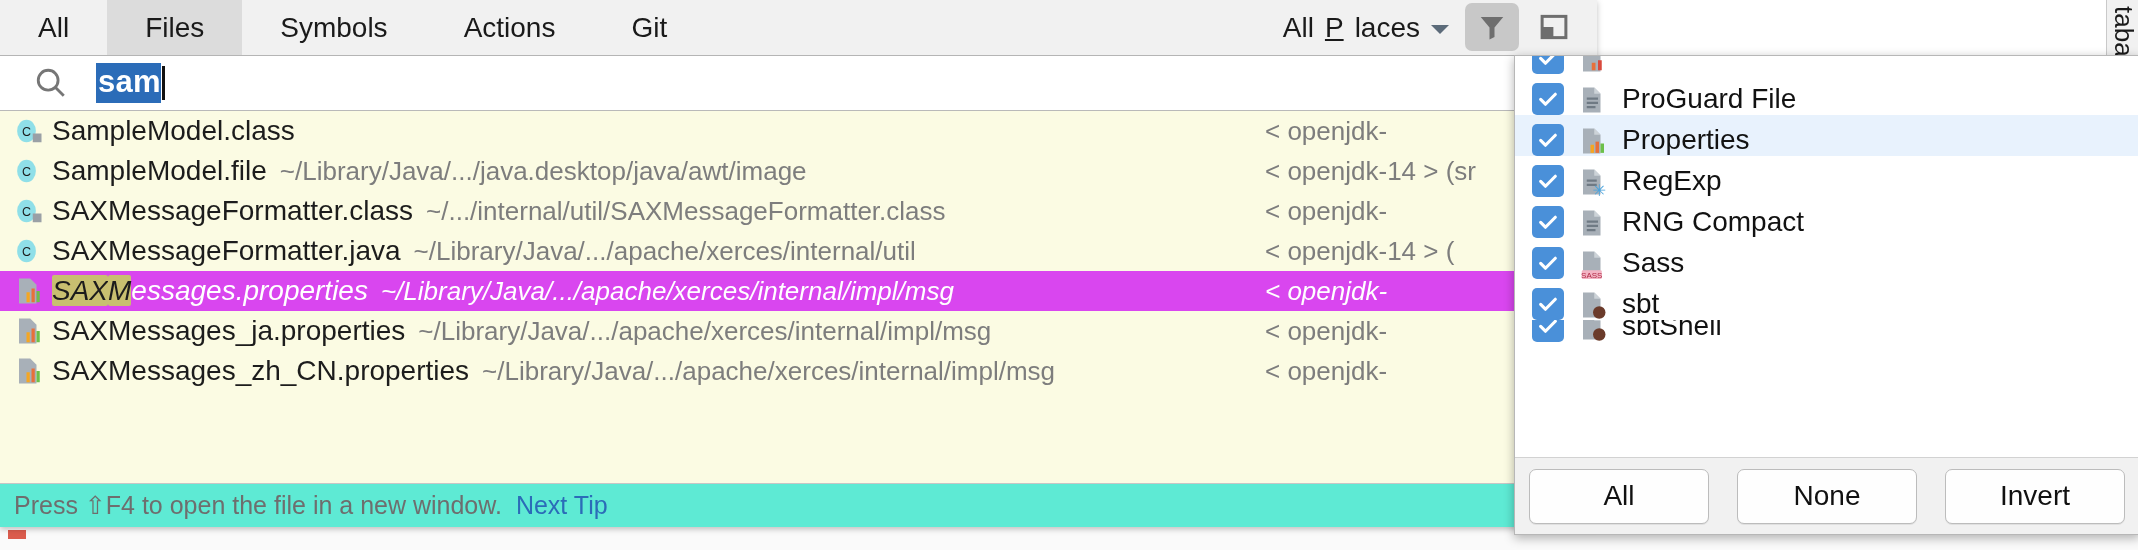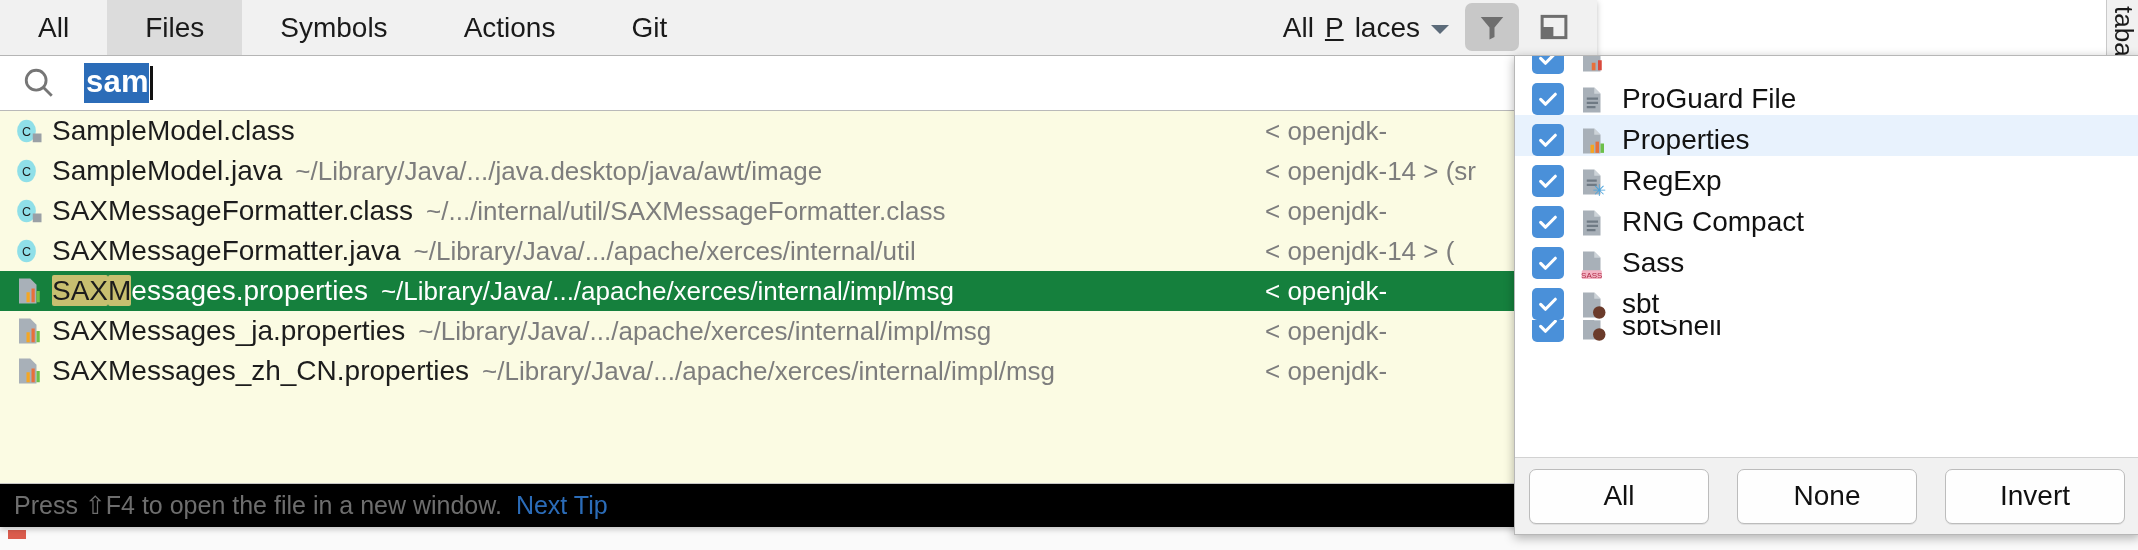--- a/index.html
+++ b/index.html
@@ -45,21 +45,21 @@
   .tool-btn{
     width:54px;height:48px;margin:3px 2px 0 6px;
     display:flex;align-items:center;justify-content:center;border-radius:7px;
   }
   .tool-btn.pressed{background:#c8c8c8;}
   .tool-gap{width:14px;}
 
   
   .se-searchrow{
     position:absolute;left:0;top:56px;width:1597px;height:54px;
-    background:#ffffff;display:flex;align-items:center;
+    background:#ffffff;display:flex;align-items:center;padding-left:12px;
   }
   .mag{margin-left:22px;width:34px;height:34px;flex:0 0 auto;}
   .se-input{
     margin-left:28px;font-size:31px;font-weight:bold;
     color:#ffffff;background:#2b6cb8;
     padding:1px 0 3px 2px;letter-spacing:.2px;
     position:relative;
   }
   .caret{
     display:inline-block;width:3px;height:34px;background:#111;
@@ -69,37 +69,37 @@
   
   .se-list{
     position:absolute;left:0;top:110px;width:1597px;height:390px;
     background:#fbfbe3;border-top:1px solid #b9b9b9;overflow:hidden;
   }
   .row{
     height:40px;display:flex;align-items:center;
     padding-left:14px;white-space:nowrap;overflow:hidden;
     position:relative;
   }
-  .row.selected{background:#15803d;}
+  .row.selected{background:#d946ef;font-style:italic;}
   .ricon{flex:0 0 auto;width:30px;height:30px;margin-right:8px;display:block;}
   .rmain{font-size:28px;color:#1c1c1c;}
   .row.selected .rmain{color:#ffffff;}
   .rmatch{background:#c8bf70;color:#1c1c1c;border-radius:2px;}
   .rpath{font-size:26px;color:#7d7d7d;margin-left:13px;}
   .row.selected .rpath{color:#ffffff;}
   .rmodule{
     position:absolute;left:1265px;top:50%;transform:translateY(-50%);
     font-size:26px;color:#7d7d7d;white-space:nowrap;
   }
   .row.selected .rmodule{color:#ffffff;}
 
   
   .se-tip{
     position:absolute;left:0;bottom:0;width:1597px;height:43px;
-    background:#000000;border-top:1px solid #c6c6c6;
+    background:#5eead4;border-top:1px solid #c6c6c6;
     display:flex;align-items:center;padding-left:14px;
   }
   .tip-text{font-size:25px;color:#6e6e6e;}
   .tip-link{font-size:25px;color:#2b6cb8;margin-left:14px;cursor:pointer;}
 
   
   .popup{
     position:absolute;left:1514px;top:55px;width:624px;height:478px;
     background:#ffffff;border:1px solid #b7b7b7;
     box-shadow:0 3px 10px rgba(0,0,0,.30);
@@ -219,21 +219,21 @@
         </svg>
         <span class="rmain">SampleModel.class</span>
         <span class="rmodule">&lt; openjdk-</span>
       </div>
 
       <div class="row">
         <svg class="ricon" viewBox="0 0 24 24">
           <ellipse cx="10" cy="12" rx="7.5" ry="9" fill="#8fdfe8"></ellipse>
           <text x="10" y="16" font-family="Liberation Sans, sans-serif" font-size="10" fill="#1b1b1b" text-anchor="middle">C</text>
         </svg>
-        <span class="rmain">SampleModel.java</span>
+        <span class="rmain">SampleModel.file</span>
         <span class="rpath">~/Library/Java/.../java.desktop/java/awt/image</span>
         <span class="rmodule">&lt; openjdk-14 &gt; (sr</span>
       </div>
 
       <div class="row">
         <svg class="ricon" viewBox="0 0 24 24">
           <ellipse cx="10" cy="12" rx="7.5" ry="9" fill="#8fdfe8"></ellipse>
           <text x="10" y="16" font-family="Liberation Sans, sans-serif" font-size="10" fill="#1b1b1b" text-anchor="middle">C</text>
           <rect x="15" y="14" width="7" height="7" fill="#9aa0a6"></rect>
         </svg>

